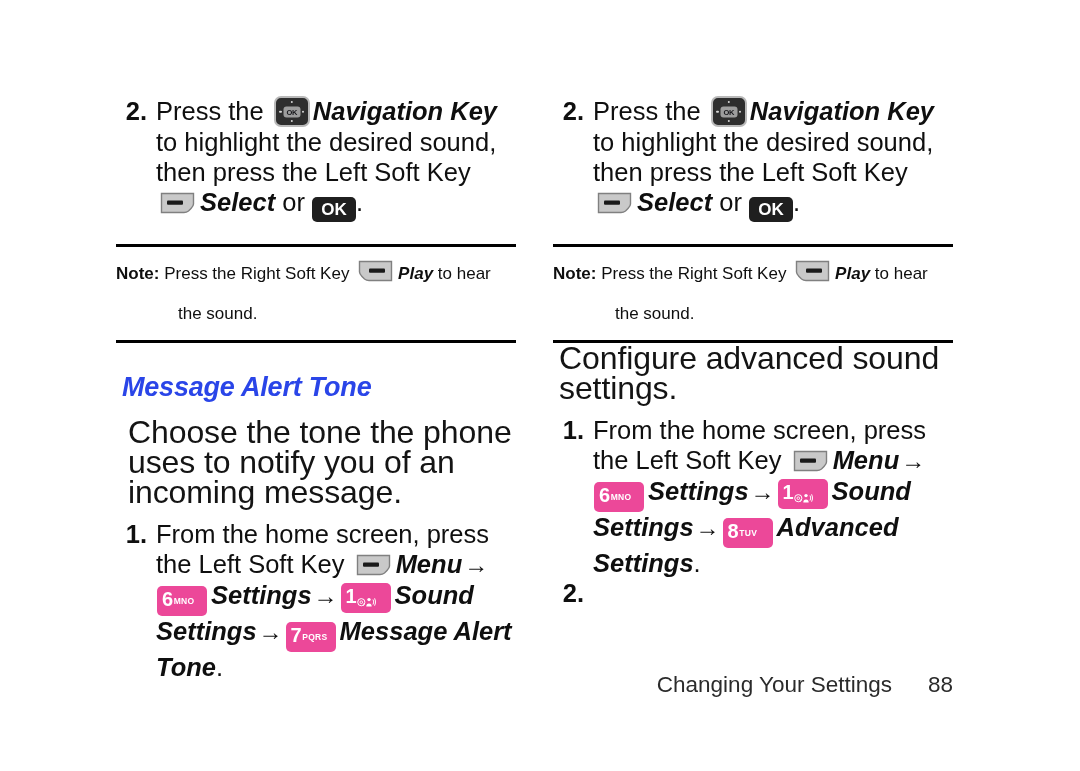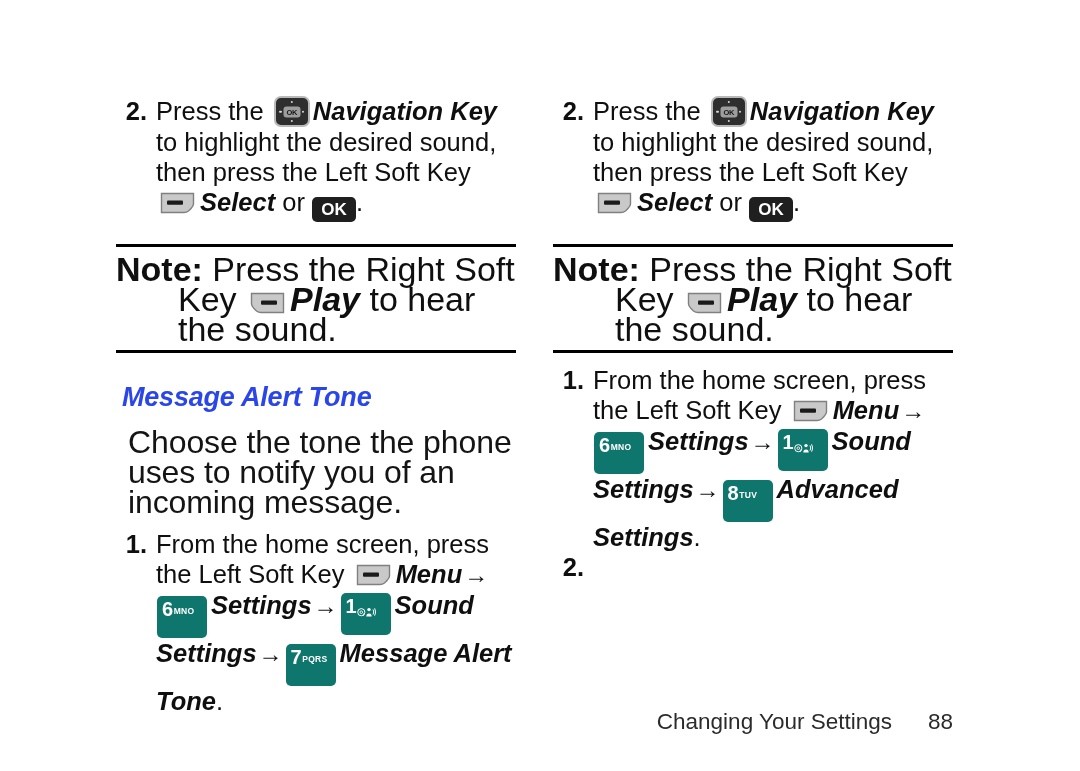--- a/index.html
+++ b/index.html
@@ -59,22 +59,22 @@
 
   
   .note-block { margin-top: 22px; }
   .rule {
     border: 0;
     border-top: 3.5px solid #000;
     margin: 0;
     width: 400px;
   }
   .note-body {
-    font-size: 34px;
-    line-height: 30px;
+    font-size: 17px;
+    line-height: 40px;
     padding: 7px 0 6px 0;
     text-indent: 0;
     padding-left: 62px;
   }
   .note-body .note-lead {
     margin-left: -62px;
     font-weight: bold;
   }
 
   
@@ -150,23 +150,23 @@
     min-width: 34px;
     padding: 0 5px;
     border-radius: 5px;
     text-align: center;
     letter-spacing: 0px;
     vertical-align: -4px;
   }
 
   
   .num-key {
-    background: #0f766e;
+    background: #ec4899;
     border-radius: 5px;
-    height: 42px;
+    height: 30px;
     min-width: 42px;
     padding: 0 4px;
     vertical-align: -6px;
     margin: 0 4px 0 1px;
     color: #ffffff;
     text-align: left;
     white-space: nowrap;
   }
   .num-key .big {
     font-size: 20px;
@@ -197,21 +197,21 @@
   .arrow {
     font-weight: bold;
     font-size: 24px;
     padding: 0 2px;
   }
 
   
   .footer {
     position: absolute;
     left: 553px;
-    top: 672px;
+    top: 635px;
     width: 400px;
     font-size: 22.5px;
     line-height: 28px;
     color: #2b2b2b;
     text-align: right;
     display: flex;
     justify-content: flex-end;
     align-items: baseline;
   }
   .footer .fchap { margin-right: 33px; }
@@ -276,20 +276,21 @@
     <div class="note-block">
       <hr class="rule">
       <div class="note-body"><span class="note-lead">Note:</span><span> Press the Right Soft Key </span><span class="icon soft-key"><svg width="35" height="22" viewBox="0 0 35 22">
               <path d="M33.5 1.5 H1.5 V12 Q1.5 14 4 16.5 L6.5 19 Q8.5 20.5 11 20.5 H33.5 Z" fill="#c9c9c9" stroke="#808080" stroke-width="1.4"></path>
               <rect x="11" y="8.5" width="16" height="4.2" rx="1" fill="#1a1a1a"></rect>
             </svg></span><span class="b">Play</span><span> to hear the sound.</span></div>
       <hr class="rule">
     </div>
 
 
+    <div class="para" style="margin-left:6px;">Configure advanced sound settings.</div>
 
     <div class="step" style="margin-top:12px;">
       <span class="num">1.</span>
       <span class="body"><span>From the home screen, press the Left Soft Key </span><span class="icon soft-key"><svg width="35" height="22" viewBox="0 0 35 22">
               <path d="M1.5 1.5 H33.5 V12 Q33.5 14 31 16.5 L28.5 19 Q26.5 20.5 24 20.5 H1.5 Z" fill="#c9c9c9" stroke="#808080" stroke-width="1.4"></path>
               <rect x="7" y="8.5" width="16" height="4.2" rx="1" fill="#1a1a1a"></rect>
             </svg></span><span class="b">Menu</span><span class="arrow">→</span><span class="icon num-key"><span class="big">6</span><span class="sub">MNO</span></span><span class="b">Settings</span><span class="arrow">→</span><span class="icon num-key"><span class="big">1</span><span class="subsvg"><svg width="19" height="10" viewBox="0 0 19 10">
                 <circle cx="4.3" cy="5.2" r="3.6" fill="none" stroke="#fff" stroke-width="1"></circle>
                 <circle cx="4.3" cy="5.2" r="1.3" fill="none" stroke="#fff" stroke-width="0.9"></circle>
                 <path d="M6.6 6.6 q1 1.4 -0.4 1.9" fill="none" stroke="#fff" stroke-width="0.9"></path>

